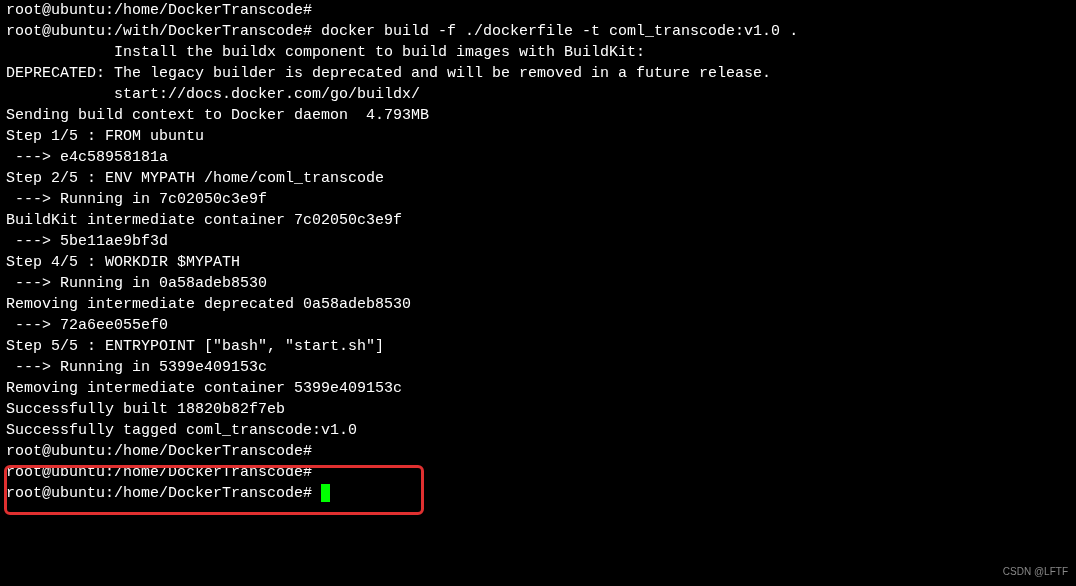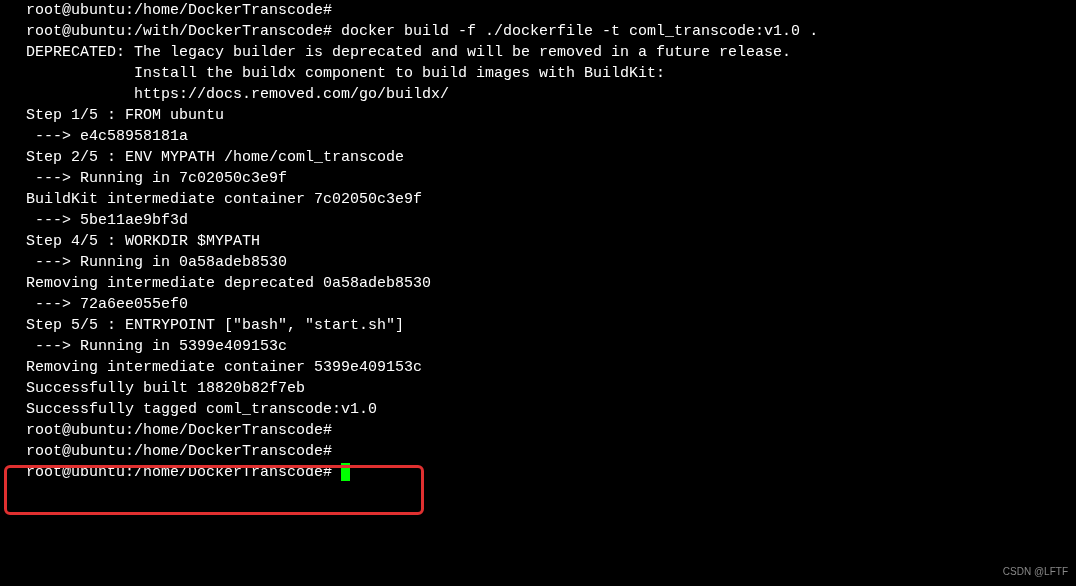--- a/index.html
+++ b/index.html
@@ -8,21 +8,21 @@
     color: #fff;
     font-family: "Consolas", "Courier New", monospace;
     font-size: 15px;
     line-height: 21px;
     width: 1076px;
     height: 586px;
     overflow: hidden;
     position: relative;
     padding: 0 6px;
   }
-  .line { white-space: pre; margin-left: 20px; }
+  .line { white-space: pre; }
   .highlight-box {
     position: absolute;
     border: 3px solid #e03030;
     border-radius: 6px;
     left: 4px;
     top: 465px;
     width: 420px;
     height: 50px;
     pointer-events: none;
   }
@@ -41,24 +41,25 @@
     color: #888;
     font-family: sans-serif;
   }
 </style>
 </head>
 <body>
 
 <div>
   <div class="line">root@ubuntu:/home/DockerTranscode#</div>
   <div class="line">root@ubuntu:/with/DockerTranscode# docker build -f ./dockerfile -t coml_transcode:v1.0 .</div>
+  <div class="line">            Install the buildx component to build images with BuildKit:</div>
   <div class="line">DEPRECATED: The legacy builder is deprecated and will be removed in a future release.</div>
-  <div class="line">            Install the buildx component to build images with BuildKit:</div>
-  <div class="line">            https://docs.removed.com/go/buildx/</div>
+  <div class="line">            start://docs.docker.com/go/buildx/</div>
   <div class="line"></div>
+  <div class="line">Sending build context to Docker daemon  4.793MB</div>
   <div class="line">Step 1/5 : FROM ubuntu</div>
   <div class="line"> ---&gt; e4c58958181a</div>
   <div class="line">Step 2/5 : ENV MYPATH /home/coml_transcode</div>
   <div class="line"> ---&gt; Running in 7c02050c3e9f</div>
   <div class="line">BuildKit intermediate container 7c02050c3e9f</div>
   <div class="line"> ---&gt; 5be11ae9bf3d</div>
   <div class="line">Step 4/5 : WORKDIR $MYPATH</div>
   <div class="line"> ---&gt; Running in 0a58adeb8530</div>
   <div class="line">Removing intermediate deprecated 0a58adeb8530</div>
   <div class="line"> ---&gt; 72a6ee055ef0</div>

